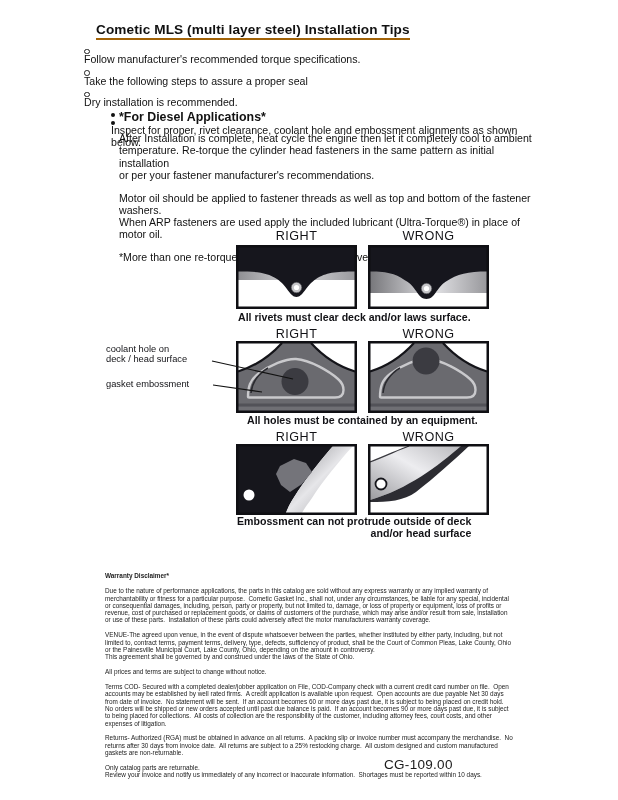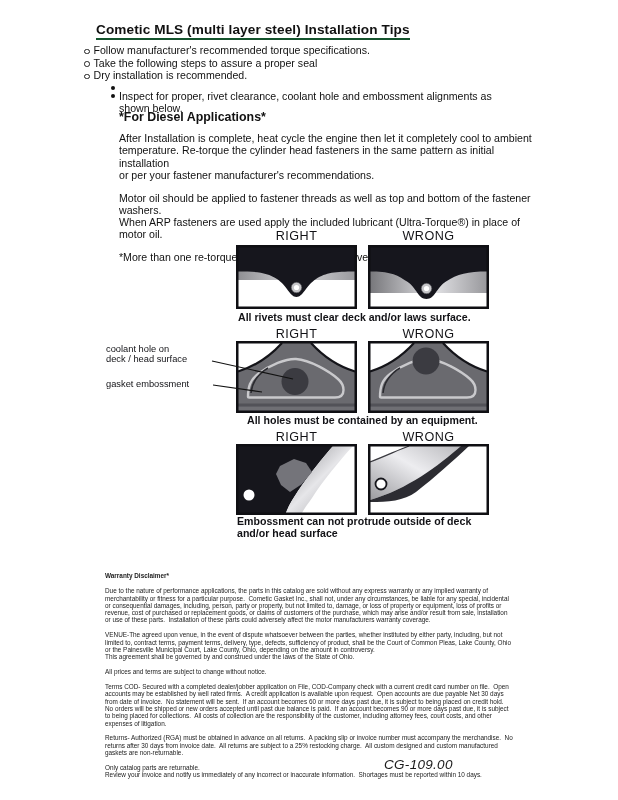--- a/index.html
+++ b/index.html
@@ -2,25 +2,25 @@
 <html><head>
 <meta charset="utf-8">
 <style>
   html,body{margin:0;padding:0;background:#e8e8e8;}
   #page{position:relative;width:618px;height:800px;background:#ffffff;
         font-family:"Liberation Sans",sans-serif;color:#111;overflow:hidden;margin:0 auto;}
   .abs{position:absolute;}
 
   
   .title{left:96px;top:22px;font-size:13.6px;font-weight:bold;letter-spacing:.1px;
-         border-bottom:2px solid #14532d;padding-bottom:1px;}
+         border-bottom:2px solid #a16207;padding-bottom:1px;}
 
   
   .bullets{left:84px;top:45px;width:440px;font-size:10.6px;line-height:11.9px;}
-  .bullet{display:flex;align-items:flex-start;margin-bottom:.6px;}
+  .bullet{display:flex;align-items:flex-start;margin-bottom:.6px;flex-direction:column;}
   .b-marker{flex:0 0 auto;width:3.5px;height:3.5px;border:1px solid #222;border-radius:50%;
             margin:3.5px 4px 0 0;}
   .sb{margin-left:27px;}
   .sb-marker{width:4px;height:4px;background:#111;border:none;margin:3.5px 4px 0 0;border-radius:50%;}
 
   
   .diesel{left:96px;top:111px;width:424px;font-size:10.6px;line-height:12.2px;margin-left:23px;}
   .diesel .dh{font-size:12.4px;font-weight:bold;margin:0 0 9px 0;}
   .diesel p{margin:0 0 10.5px 0;white-space:pre-wrap;}
 
@@ -29,21 +29,21 @@
   .panel{position:absolute;width:121px;}
   .panel svg{display:block;}
   .caption{position:absolute;font-size:10.6px;font-weight:bold;line-height:11.8px;white-space:pre-wrap;color:#121216;}
   .ann{position:absolute;width:104px;font-size:9.3px;line-height:10px;white-space:pre-line;color:#121216;}
 
   
   .disclaimer{left:105px;top:572px;width:409px;font-size:6.4px;line-height:7.3px;color:#222;}
   .disclaimer .wh{font-weight:bold;margin:0 0 8px 0;}
   .disclaimer p{margin:0 0 7.6px 0;white-space:pre-wrap;}
 
-  .pagenum{left:384px;top:757px;font-size:13.5px;letter-spacing:.3px;color:#1a1a1a;font-style:italic;}
+  .pagenum{left:384px;top:757px;font-size:13.5px;letter-spacing:.3px;color:#1a1a1a;}
 </style>
 </head>
 <body>
 
 <div id="page">
 
   <div class="abs title">Cometic MLS (multi layer steel) Installation Tips</div>
 
   <div class="abs bullets">
     <div class="bullet">
@@ -196,21 +196,21 @@
       </defs>
       <rect x="0" y="0" width="121" height="71" fill="#ffffff"></rect>
       <path d="M2,18 C20,11 30,6 41,2 L93,2 C70,22 40,45 2,56 Z" fill="url(#band3w)"></path>
       <path d="M93,2 L101,2 C86,16 66,34 48,48 C36,57 20,58 2,58 L2,56 C40,45 70,22 93,2 Z" fill="#2c2c32"></path>
       <path d="M2,18 C20,11 30,6 41,2" fill="none" stroke="#3a3a40" stroke-width="1.3"></path>
       <circle cx="13" cy="40" r="5.5" fill="#ffffff" stroke="#17171c" stroke-width="1.8"></circle>
       <rect x="1.25" y="1.25" width="118.5" height="68.5" fill="none" stroke="#0f0f13" stroke-width="2.5"></rect>
     </svg>
   </div>
 
-  <div class="caption" style="left:237px;top:516px;">Embossment can not protrude outside of deck
+  <div class="caption" style="left:237px;top:516px;text-align:right;">Embossment can not protrude outside of deck
 and/or head surface</div>
 
   <div class="abs disclaimer">
     <p class="wh">Warranty Disclaimer*</p>
     <p>Due to the nature of performance applications, the parts in this catalog are sold without any express warranty or any implied warranty of merchantability or fitness for a particular purpose.  Cometic Gasket Inc., shall not, under any circumstances, be liable for any special, incidental or consequential damages, including, person, party or property, but not limited to, damage, or loss of property or equipment, loss of profits or revenue, cost of purchased or replacement goods, or claims of customers of the purchase, which may arise and/or result from sale, installation or use of these parts.  Installation of these parts could adversely affect the motor manufacturers warranty coverage.</p>
     <p>VENUE-The agreed upon venue, in the event of dispute whatsoever between the parties, whether instituted by either party, including, but not limited to, contract terms, payment terms, delivery, type, defects, sufficiency of product, shall be the Court of Common Pleas, Lake County, Ohio or the Painesville Municipal Court, Lake County, Ohio, depending on the amount in controversy.
 This agreement shall be governed by and construed under the laws of the State of Ohio.</p>
     <p>All prices and terms are subject to change without notice.</p>
     <p>Terms COD- Secured with a completed dealer/jobber application on File, COD-Company check with a current credit card number on file.  Open accounts may be established by well rated firms.  A credit application is available upon request.  Open accounts are due payable Net 30 days from date of invoice.  No statement will be sent.  If an account becomes 60 or more days past due, it is subject to being placed on credit hold.  No orders will be shipped or new orders accepted until past due balance is paid.  If an account becomes 90 or more days past due, it is subject to being placed for collections.  All costs of collection are the responsibility of the customer, including attorney fees, court costs, and other expenses of litigation.</p>
     <p>Returns- Authorized (RGA) must be obtained in advance on all returns.  A packing slip or invoice number must accompany the merchandise.  No returns after 30 days from invoice date.  All returns are subject to a 25% restocking charge.  All custom designed and custom manufactured gaskets are non-returnable.</p>

